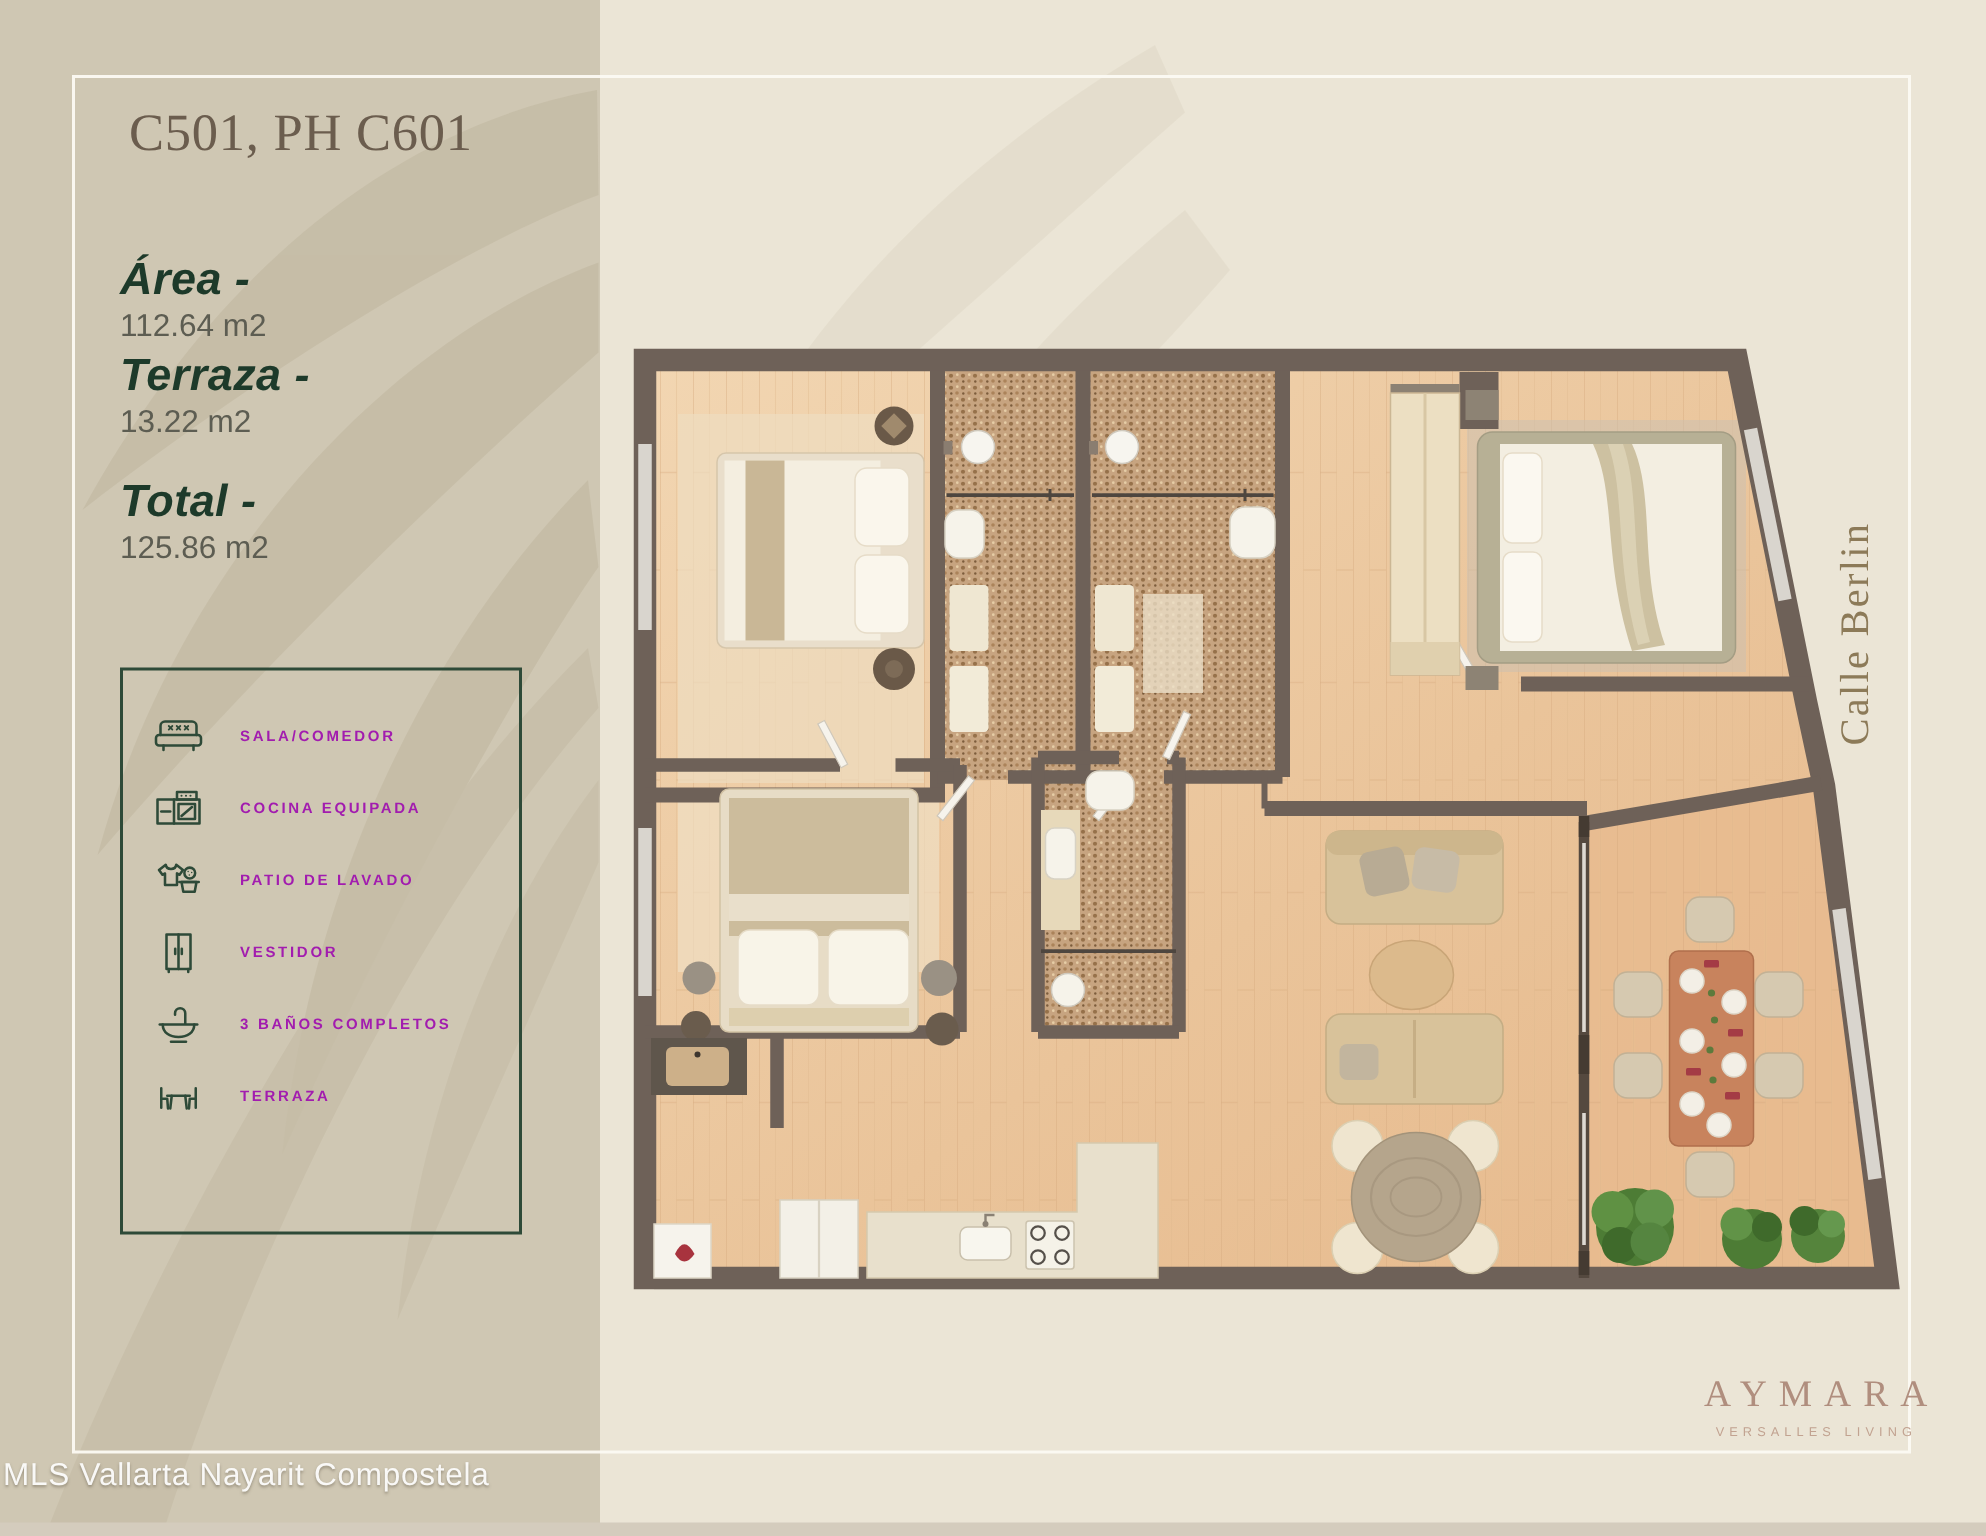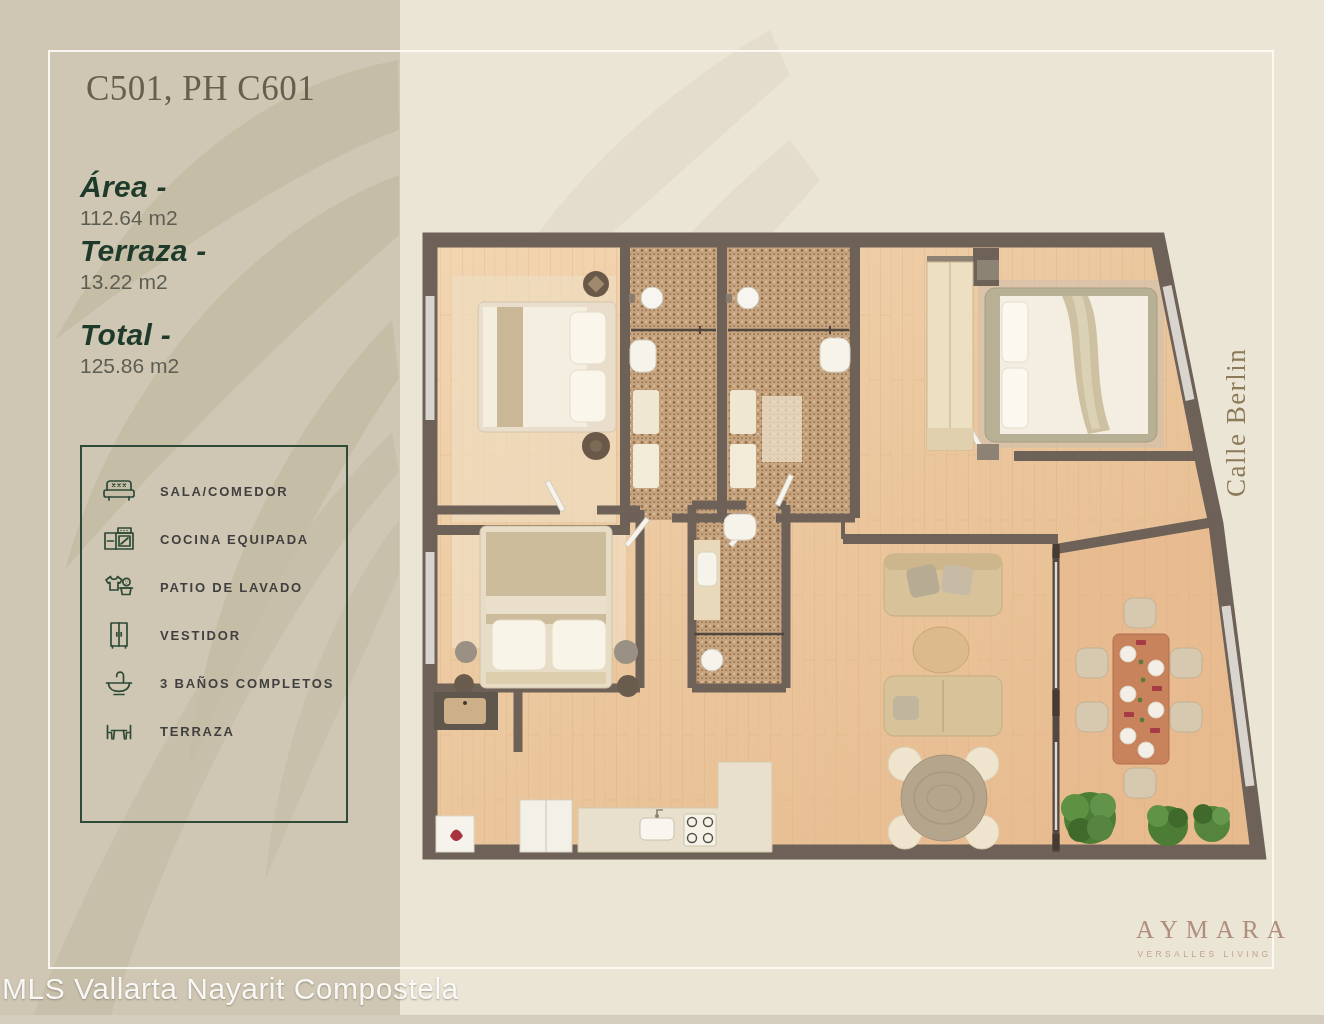--- a/index.html
+++ b/index.html
@@ -13,26 +13,26 @@
       font-family:"Liberation Serif",serif;font-size:35px;line-height:45px;color:#6b5d4e;letter-spacing:.5px;}
   .measurements{position:absolute;left:80px;top:170px;z-index:6;}
   .m-label{font-size:30px;font-weight:bold;font-style:italic;color:#1d3a2a;letter-spacing:.3px;}
   .m-value{font-size:21px;color:#5d5d52;margin:2px 0 4px 0;}
   .total-gap{margin-top:24px;}
   .legend{position:absolute;left:80px;top:445px;width:268px;height:378px;z-index:6;
       border:2px solid #2e4a38;box-sizing:border-box;padding:20px 0 0 18px;}
   .legend-row{display:flex;align-items:center;height:48px;}
   .legend-icon{width:38px;height:38px;flex:0 0 38px;display:flex;align-items:center;justify-content:center;}
   .legend-icon svg{stroke:#2e4a38;fill:none;stroke-width:1.7;stroke-linecap:round;stroke-linejoin:round;}
-  .legend-label{font-size:13px;font-weight:bold;letter-spacing:1.8px;color:#404040;margin-left:22px;}
+  .legend-label{font-size:10px;font-weight:bold;letter-spacing:1.8px;color:#a21caf;margin-left:22px;}
   .plan-svg{position:absolute;left:400px;top:0;width:924px;height:1024px;z-index:3;}
   .brand{position:absolute;left:1128px;top:916px;width:150px;text-align:center;z-index:6;}
   .brand-name{font-family:"Liberation Serif",serif;font-size:25px;letter-spacing:8px;color:#b08e7e;padding-left:8px;}
-  .brand-tag{font-size:8.5px;letter-spacing:3.4px;color:#c2a391;margin-top:5px;padding-left:3px;}
-  .mls-watermark{position:absolute;left:2px;top:972px;z-index:8;font-size:30px;color:rgba(255,255,255,.92);
+  .brand-tag{font-size:8.5px;letter-spacing:3.4px;color:#c2a391;margin-top:5px;padding-left:3px;text-align:right;}
+  .mls-watermark{position:absolute;left:2px;top:972px;z-index:8;font-size:21px;color:rgba(255,255,255,.92);
       letter-spacing:.5px;text-shadow:0 1px 2px rgba(95,88,72,.5);white-space:nowrap;}
   .bottom-strip{position:absolute;left:0;top:1015px;width:1324px;height:9px;background:#d4ccbd;z-index:7;}
 </style>
 </head>
 <body>
 
 <div class="sidebar">
   <svg class="palm-svg" width="400" height="1024" viewBox="0 0 400 1024">
     <g fill="#b3a88e" opacity="0.30">
       <path d="M398 60 C 260 85 140 185 55 340 C 165 255 305 165 399 130 Z"></path>

